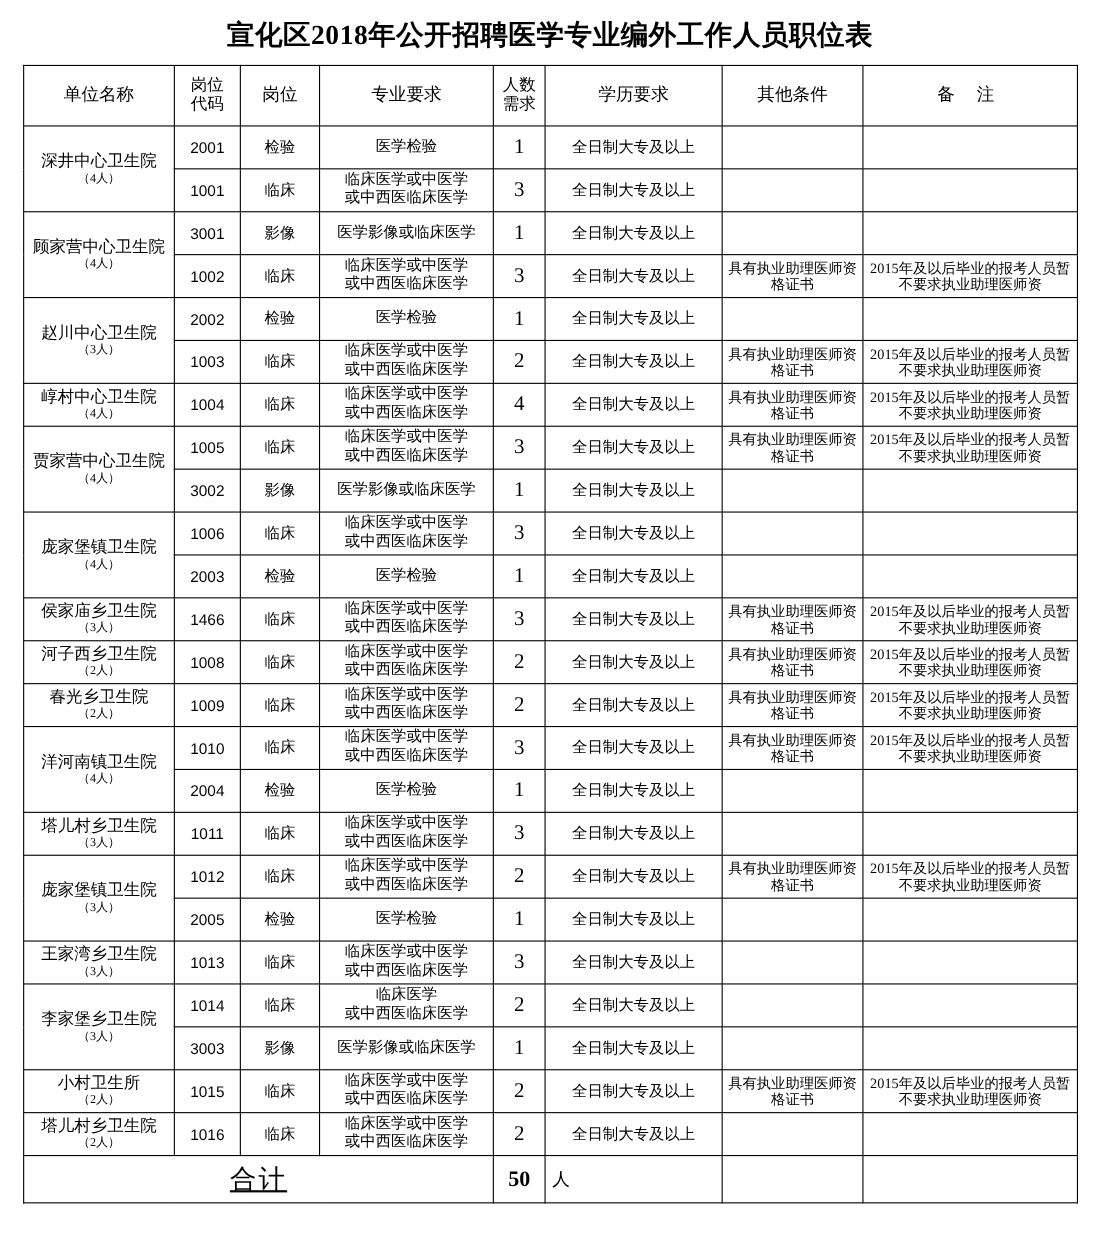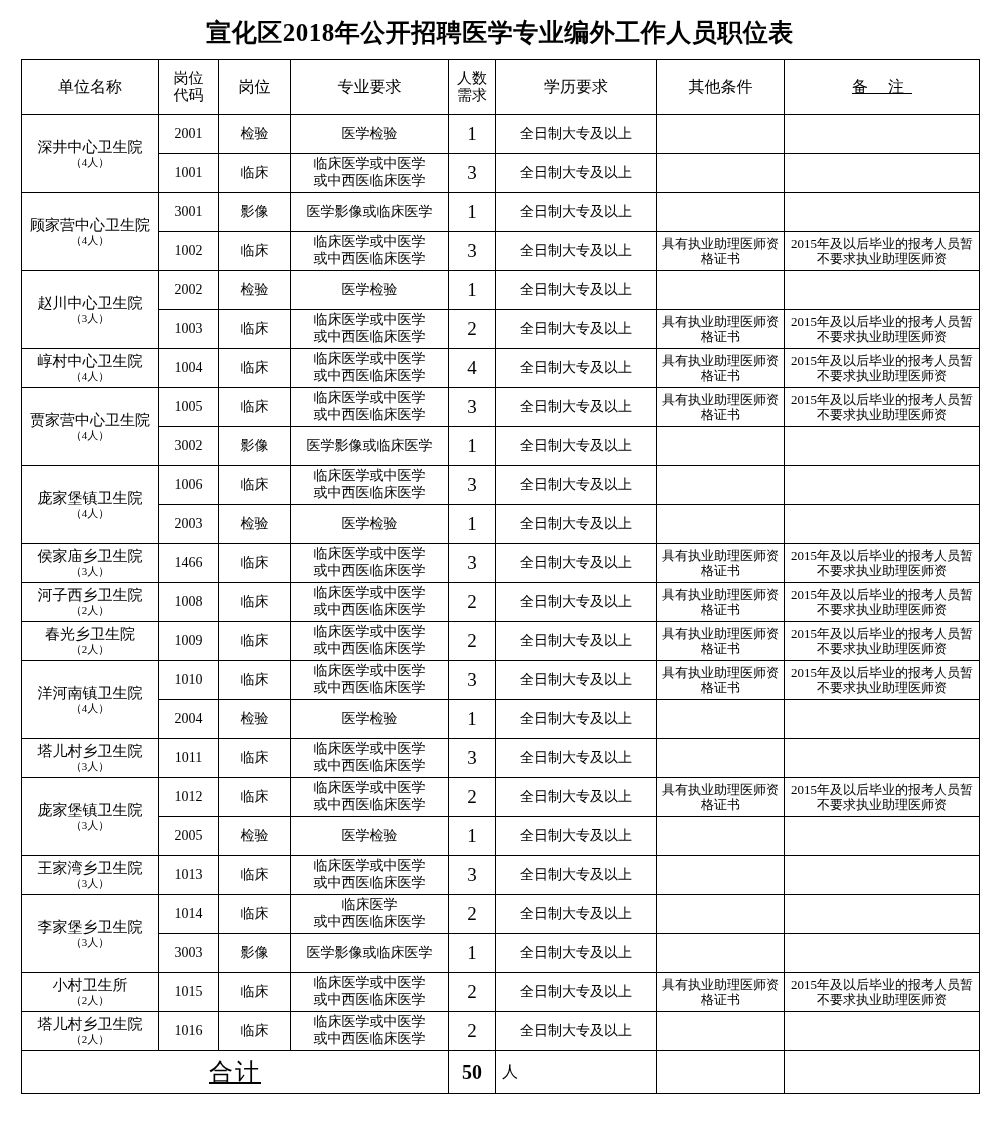--- a/index.html
+++ b/index.html
@@ -58,31 +58,31 @@
   col.c-other { width: 128px; }
   col.c-note  { width: 195px; }
 
   thead td {
     font-size: 16px;
     height: 52px;
     line-height: 1.1;
     font-family: "Liberation Serif", "DejaVu Serif", serif;
   }
   .hdr-two { font-size: 15px; line-height: 1.15; }
-  .hdr-sp { letter-spacing: 8px; padding-left: 8px; text-decoration: underline; }
+  .hdr-sp { letter-spacing: 8px; padding-left: 8px; }
 
   td.unit {
     font-size: 15px;
     line-height: 1.2;
   }
   td.unit .sub { display: block; font-size: 11px; }
 
   td.code {
     font-size: 14px;
-    font-family: Liberation Serif, serif;
+    font-family: Liberation Sans, sans-serif;
   }
   td.post { font-size: 14px; }
   td.major { font-size: 14px; line-height: 1.2; margin-top: 24px; }
   td.major .ln { display: block; }
   td.num { font-size: 19px; }
   td.edu { font-size: 14px; }
   td.other, td.note {
     font-size: 13px;
     text-align: left;
     line-height: 1.18;

